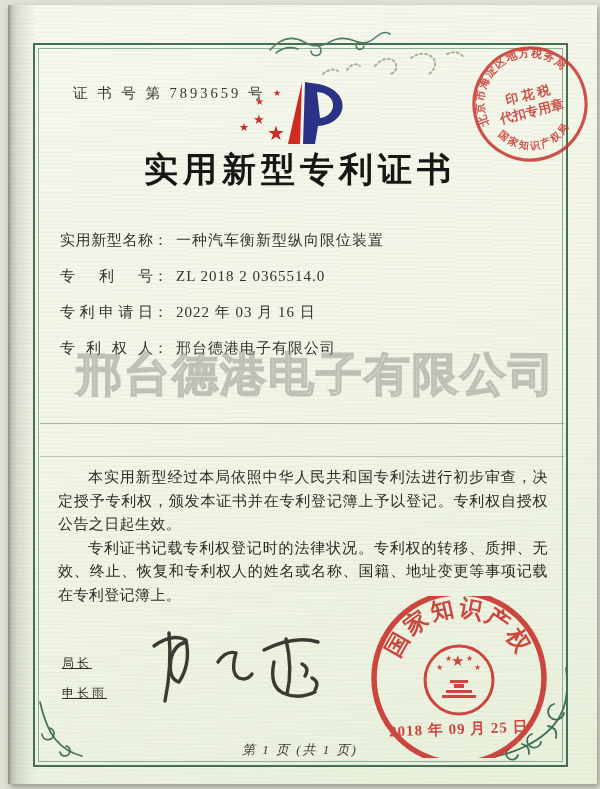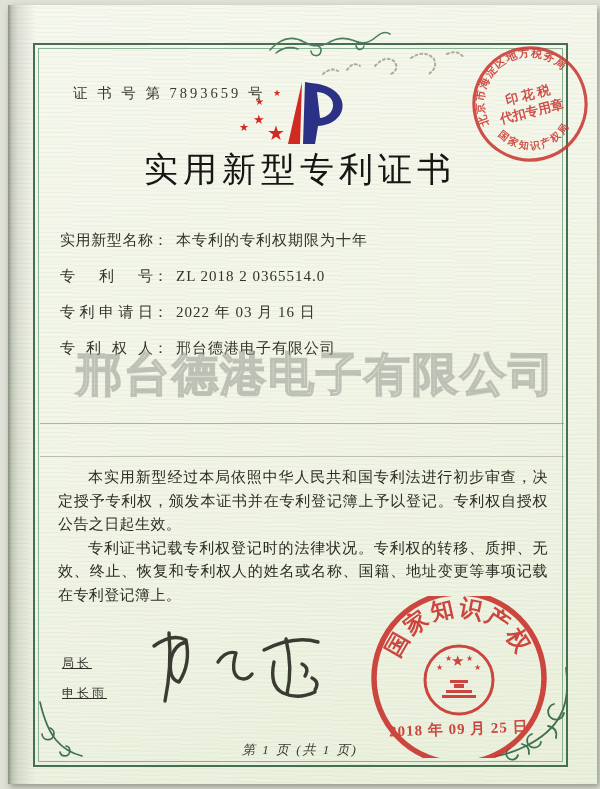--- a/index.html
+++ b/index.html
@@ -25,21 +25,21 @@
     border:2.5px solid #446f50;
   }
   #frame-inner {
     position:absolute; left:3px; top:3px; right:3px; bottom:3px;
     border:1px solid #8cb093;
   }
 
   .abs { position:absolute; }
   #cert-number { left:73px; top:84px; font-size:14.5px; letter-spacing:3px; color:#38382f; }
 
-  #title { left:0; top:147px; width:100%; text-align:center; font-size:34px; font-weight:400;
+  #title { left:0; top:147px; width:100%; text-align:center; font-size:34px; font-weight:700;
            letter-spacing:5px; color:#161614; }
 
   #fields { left:60px; top:229px; width:486px; font-size:15px; color:#33332b; }
   .field-row { height:36px; line-height:22px; white-space:nowrap; }
   .field-label { display:inline-block; width:93px; text-align:justify; text-align-last:justify; }
   .field-colon { display:inline-block; margin-right:8px; }
   .field-value { letter-spacing:1px; }
 
   .rule { height:1px; background:rgba(105,115,92,0.5); }
   #rule1 { left:40px; top:423px; width:524px; }
@@ -121,21 +121,21 @@
       <text x="42" y="18" font-size="9">★</text>
       <polygon points="71,4 57,66 69,66"></polygon>
     </g>
     <path fill="#2b3184" d="M74,4 L72,66 L84,66 L87,48 C120,46 122,8 80,5 Z M86,14 C108,16 106,38 89,40 Z"></path>
   </svg>
 
   <div class="abs" id="title">实用新型专利证书</div>
 
   <div class="abs" id="fields">
     <div class="field-row">
-      <span class="field-label">实用新型名称</span><span class="field-colon">：</span><span class="field-value">本专利的专利权期限为十年</span>
+      <span class="field-label">实用新型名称</span><span class="field-colon">：</span><span class="field-value">一种汽车衡新型纵向限位装置</span>
     </div>
     <div class="field-row">
       <span class="field-label">专利号</span><span class="field-colon">：</span><span class="field-value">ZL 2018 2 0365514.0</span>
     </div>
     <div class="field-row">
       <span class="field-label">专利申请日</span><span class="field-colon">：</span><span class="field-value">2022 年 03 月 16 日</span>
     </div>
     <div class="field-row">
       <span class="field-label">专利权人</span><span class="field-colon">：</span><span class="field-value">邢台德港电子有限公司</span>
     </div>

